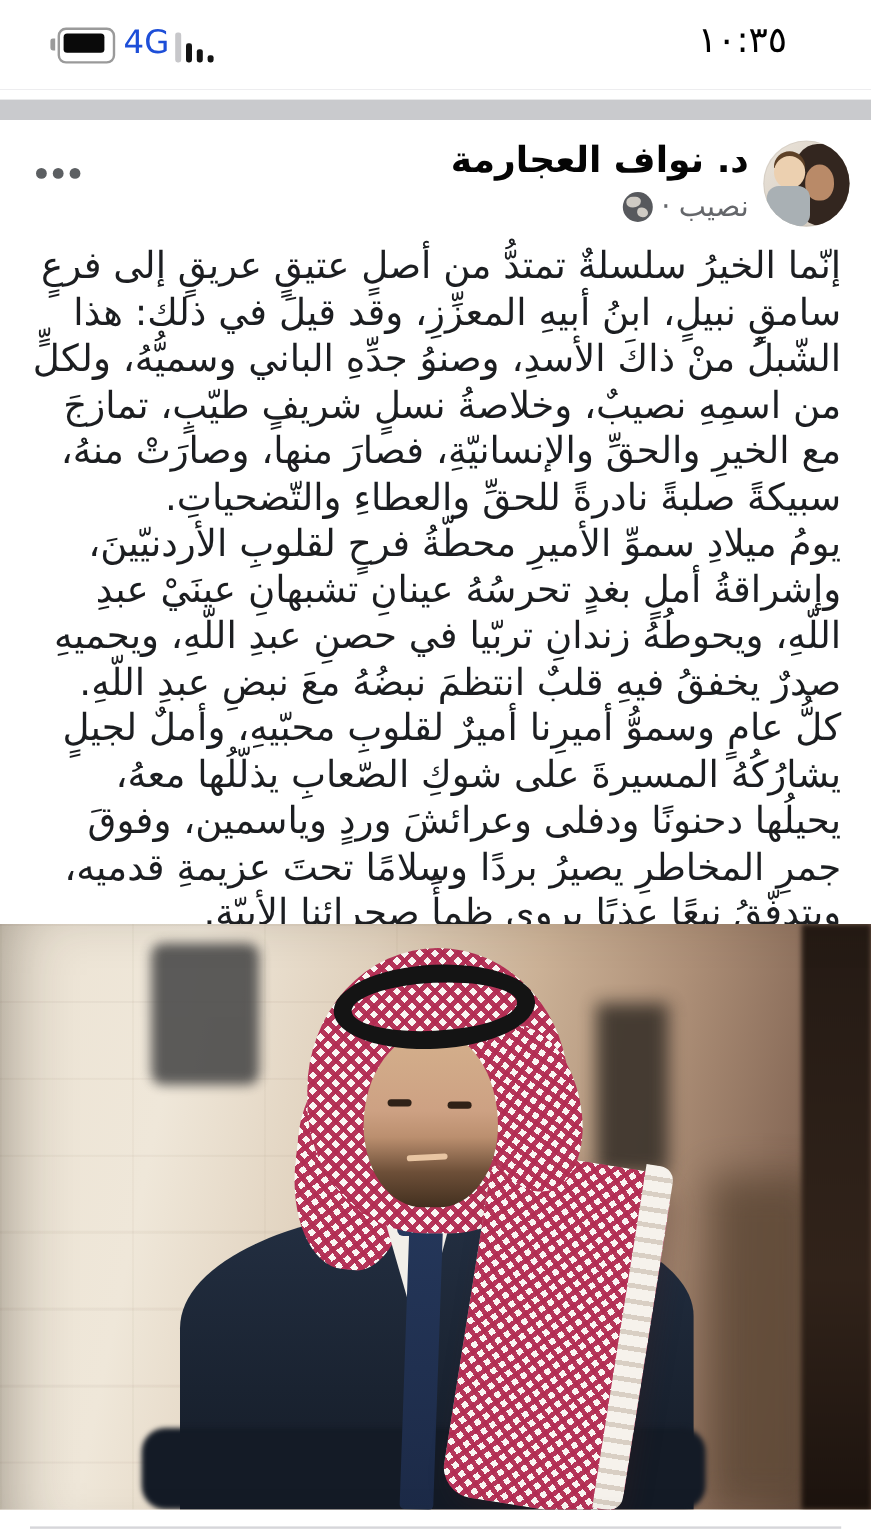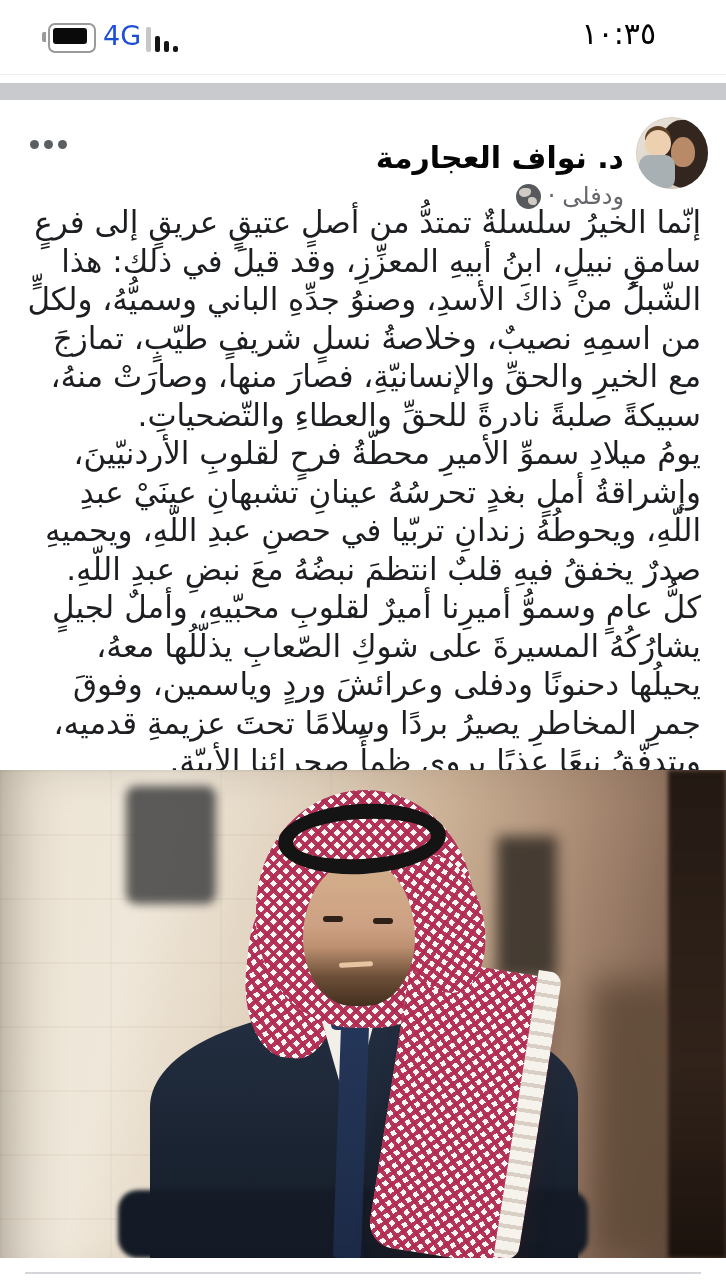--- a/index.html
+++ b/index.html
@@ -37,21 +37,21 @@
           border-radius:42% 50% 40% 46%;}
   .av-woman-face{position:absolute;right:13px;top:20px;width:24px;height:30px;background:#b98a68;
           border-radius:50% 50% 45% 45%;}
   .av-child-hair{position:absolute;left:9px;top:9px;width:26px;height:14px;background:#5d4026;
           border-radius:13px 13px 0 0;}
   .av-child-head{position:absolute;left:9px;top:13px;width:26px;height:27px;background:#ecd0b0;
           border-radius:50%;}
   .av-child-body{position:absolute;left:3px;top:38px;width:36px;height:34px;background:#a9b0b4;
           border-radius:10px;}
   .author-block{position:absolute;top:16px;right:102px;text-align:right;direction:rtl;}
-  .author{font-size:30px;font-weight:bold;color:#050505;line-height:36px;white-space:nowrap;margin-top:24px;}
+  .author{font-size:30px;font-weight:bold;color:#050505;line-height:36px;white-space:nowrap;}
   .meta{margin-top:6px;display:flex;direction:rtl;align-items:center;gap:7px;
         font-size:24px;color:#65676b;}
   .globe{position:relative;width:25px;height:25px;border-radius:50%;background:#57595d;overflow:hidden;}
   .globe::before{content:"";position:absolute;left:3px;top:4px;width:12px;height:9px;
         background:#cfcbc4;border-radius:50% 40% 60% 50%;}
   .globe::after{content:"";position:absolute;left:12px;top:13px;width:9px;height:8px;
         background:#cfcbc4;border-radius:40% 55% 45% 50%;}
   .more{position:absolute;left:26px;top:36px;display:flex;gap:5px;padding:4px;cursor:pointer;}
   .more i{display:block;width:9px;height:9px;border-radius:50%;background:#5c5f62;}
 
@@ -146,21 +146,21 @@
       <div class="avatar">
         <div class="av-woman"></div>
         <div class="av-woman-face"></div>
         <div class="av-child-hair"></div>
         <div class="av-child-head"></div>
         <div class="av-child-body"></div>
       </div>
       <div class="author-block">
         <div class="author">د. نواف العجارمة</div>
         <div class="meta">
-          <span>ودفلى</span>
+          <span>نصيب</span>
           <span>·</span>
           <span class="globe"></span>
         </div>
       </div>
       <div class="more">
         <i></i>
         <i></i>
         <i></i>
       </div>
     </div>

